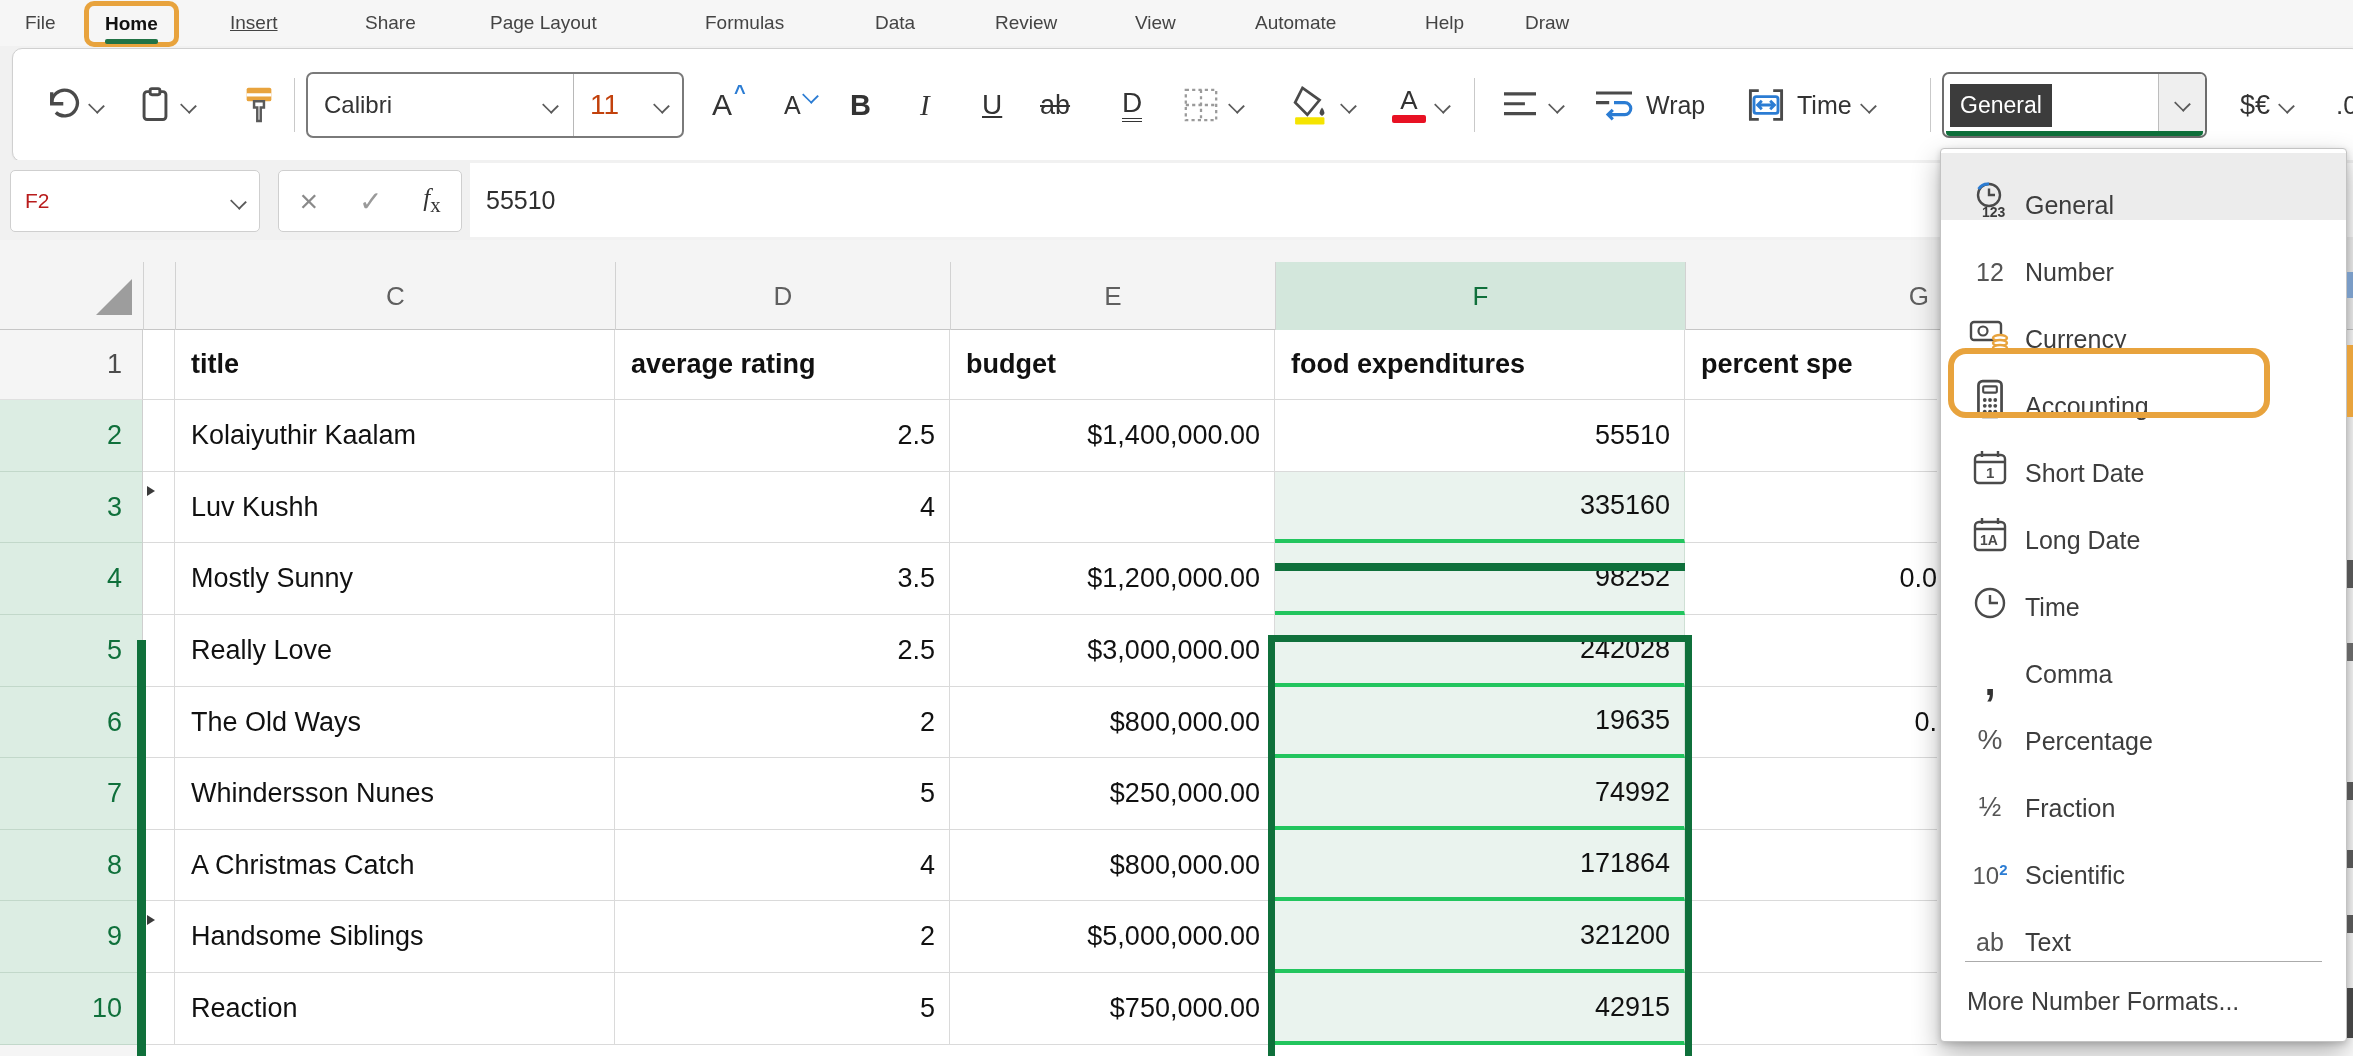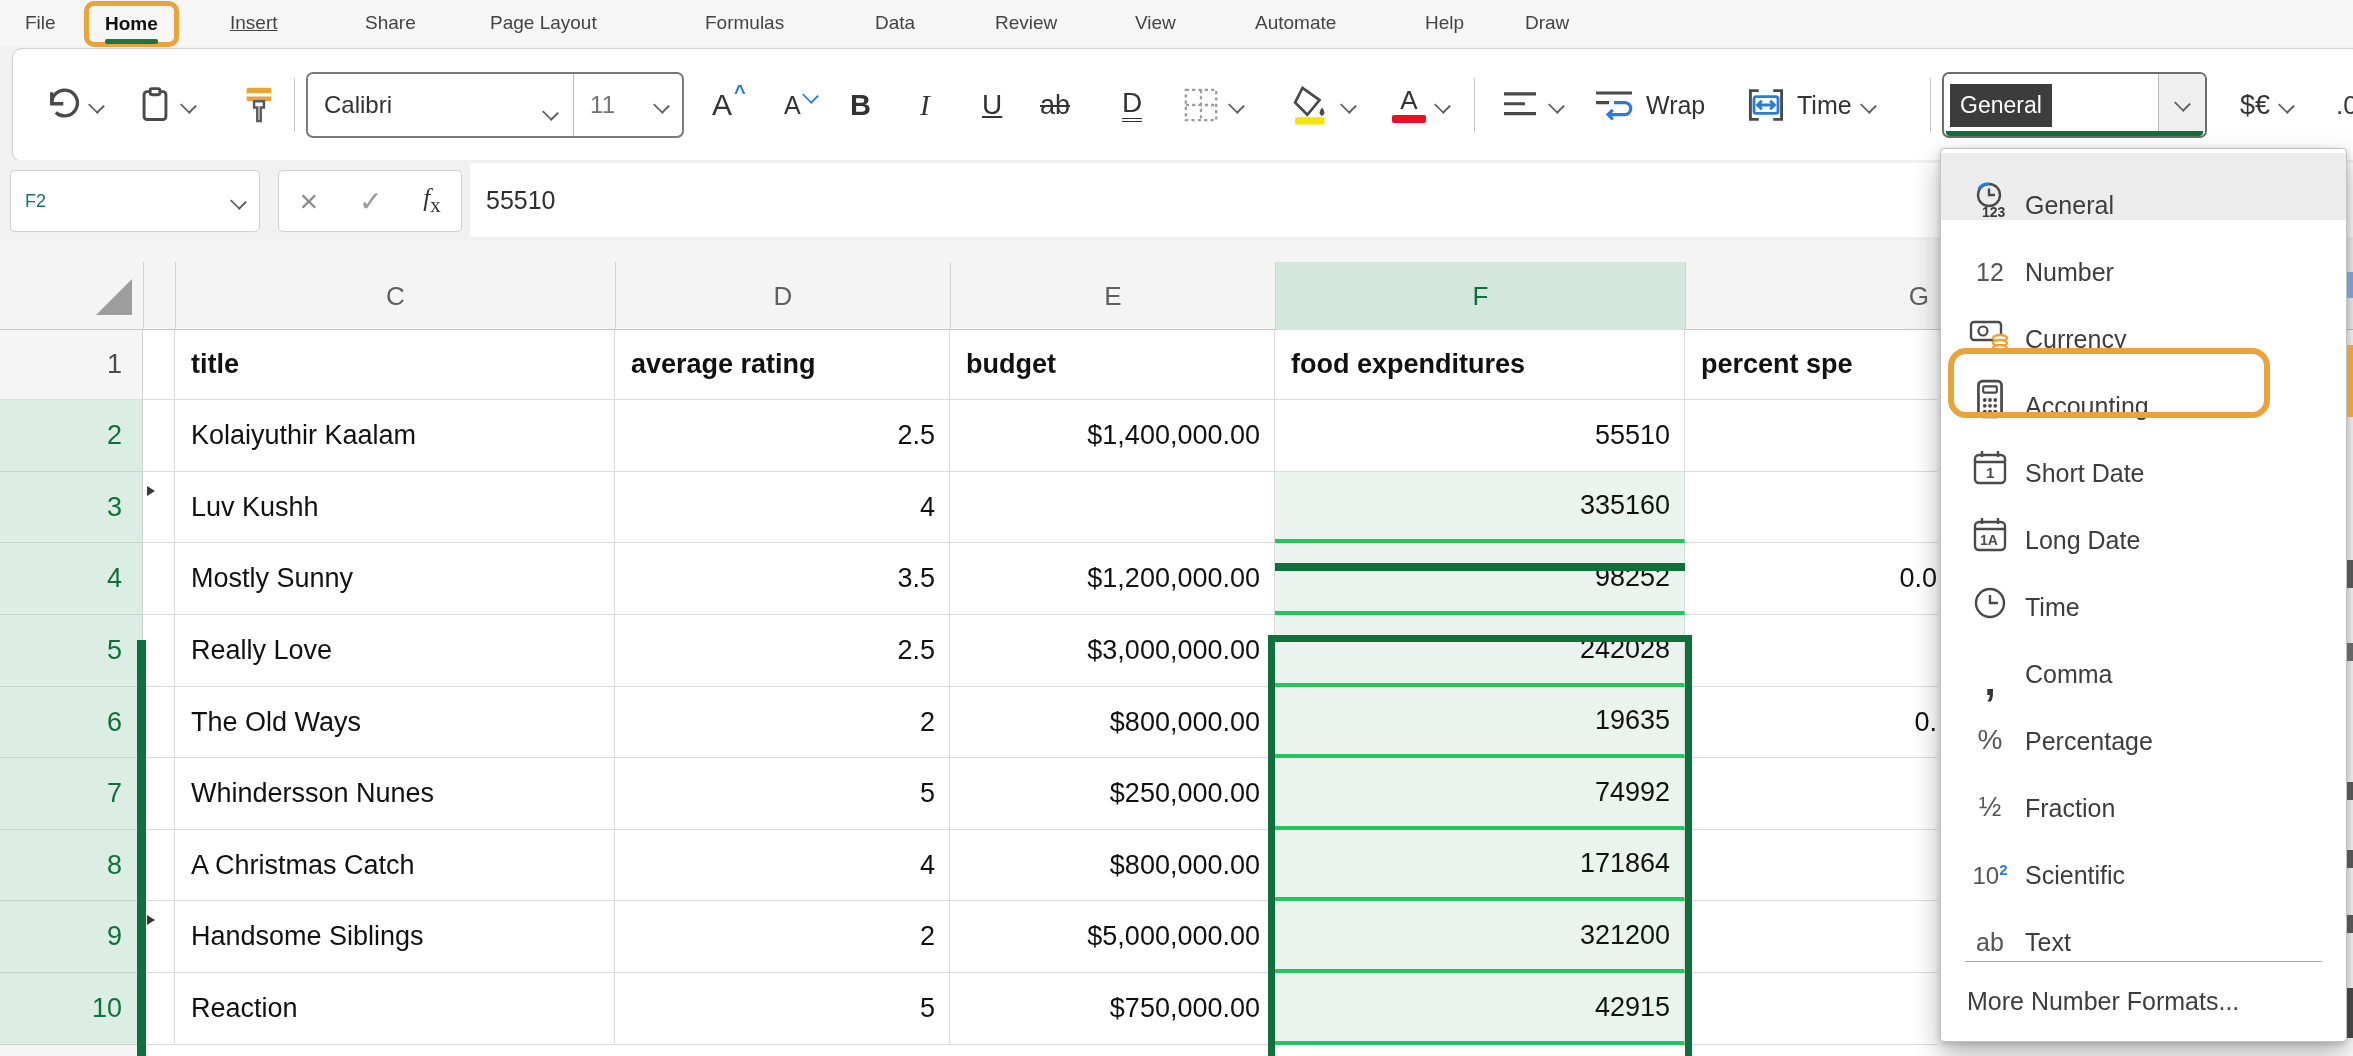--- a/index.html
+++ b/index.html
@@ -110,26 +110,26 @@
         <rect x="5" y="3" width="20" height="11" rx="1.5" fill="#E8A33D"></rect>
         <rect x="5" y="7.5" width="20" height="2.6" fill="#fff"></rect>
         <path d="M11 14 h8 v5 h-2.6 v11 h-2.8 v-11 H11 z" fill="none" stroke="#5a5a5a" stroke-width="2"></path>
       </svg>
       </span>
   </div>
 
   <div class="tb-sep" style="left:294px"></div>
 
   <div class="combo" style="left:306px;width:378px">
-    <div style="display:flex;align-items:flex-end;width:268px;padding-left:16px;box-sizing:border-box;">
+    <div style="display:flex;align-items:center;width:268px;padding-left:16px;box-sizing:border-box;">
       <span style="font-size:24px;color:#333">Calibri</span>
       <span class="chev" style="margin-left:auto;margin-right:16px"></span>
     </div>
     <div style="display:flex;align-items:center;width:110px;border-left:1px solid #b8b8b8;height:100%;padding-left:16px;box-sizing:border-box;">
-      <span style="font-size:24px;color:#737373">11</span>
+      <span style="font-size:28px;color:#c2410c">11</span>
       <span class="chev" style="margin-left:auto;margin-right:14px"></span>
     </div>
   </div>
 
   <div class="tb" style="left:712px">
     <span class="tb-letter" style="font-size:30px">A</span>
     <span class="blue" style="font-size:20px;font-weight:bold;margin:-26px 0 0 2px">^</span>
   </div>
   <div class="tb" style="left:784px">
     <span class="tb-letter" style="font-size:25px">A</span>
@@ -229,21 +229,21 @@
   <div class="tb" style="left:2240px">
     <span style="font-size:27px;color:#333">$€</span>
     <span class="chev"></span>
   </div>
   <div class="tb" style="left:2336px">
     <span style="font-size:26px;color:#333">.0</span>
   </div>
 
   <div id="formulabar">
     <div class="fbox" style="left:10px;width:250px;padding:0 14px">
-      <span style="font-size:18px;color:#0f766e">F2</span>
+      <span style="font-size:21px;color:#b91c1c">F2</span>
       <span class="chev" style="margin-left:auto"></span>
     </div>
     <div class="fbox" style="left:278px;width:184px;justify-content:space-around">
       <span style="font-size:32px;color:#8a8a8a">×</span>
       <span style="font-size:28px;color:#9a9a9a">✓</span>
       <span style="font-size:25px;color:#333;font-family:'Liberation Serif',serif"><i>f</i><sub>x</sub></span>
     </div>
     <div id="formula-input">
       <span>55510</span>
     </div>

